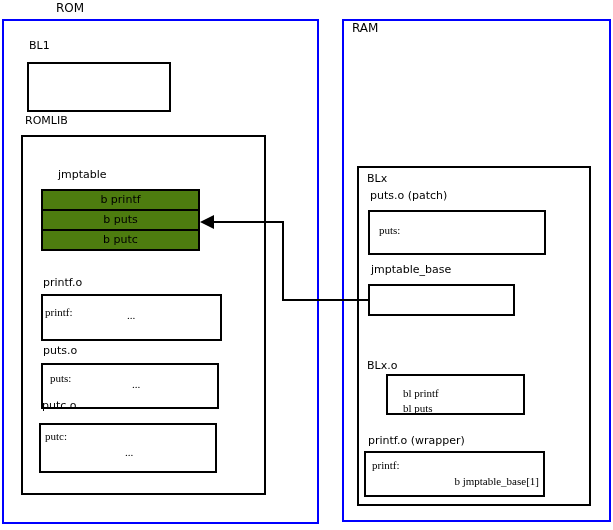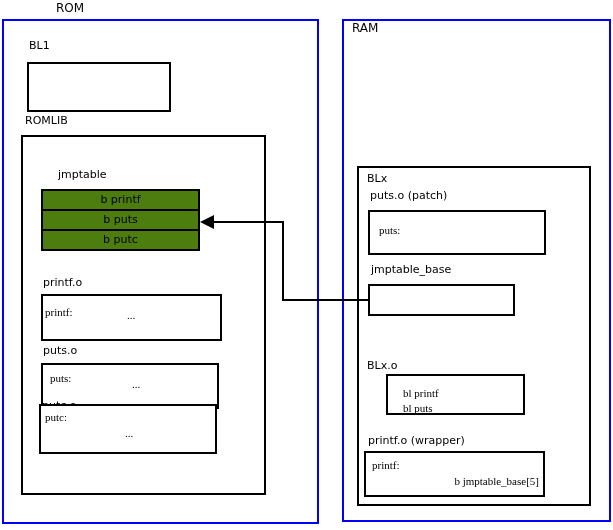--- a/index.html
+++ b/index.html
@@ -92,21 +92,21 @@
     <span class="sym" style="left:84px; top:13px;">...</span>
   </div>
 
   <div class="lbl" style="left:43px; top:344px;">puts.o</div>
   <div class="box" style="left:41px; top:363px; width:178px; height:46px;">
     <span class="sym" style="left:7px; top:7px;">puts:</span>
     <span class="sym" style="left:89px; top:13px;">...</span>
   </div>
 
   <div class="lbl" style="left:42px; top:399px;">putc.o</div>
-  <div class="box" style="left:39px; top:404px; width:178px; height:50px;">
+  <div class="box" style="left:39px; top:423px; width:178px; height:50px;">
     <span class="sym" style="left:4px; top:5px;">putc:</span>
     <span class="sym" style="left:84px; top:21px;">...</span>
   </div>
 
   <div class="lbl title" style="left:352px; top:1px;margin-top:20px;">RAM</div>
   <div class="frame" style="left:342px; top:19px; width:269px; height:503px;"></div>
 
   <div class="box" style="left:357px; top:166px; width:234px; height:340px; background:transparent;"></div>
   <div class="lbl" style="left:367px; top:172px;">BLx</div>
 
@@ -120,21 +120,21 @@
 
   <div class="lbl" style="left:367px; top:359px;">BLx.o</div>
   <div class="box" style="left:366px; top:374px; width:139px; height:41px;margin-left:20px;">
     <span class="sym" style="left:15px; top:11px;">bl printf</span>
     <span class="sym" style="left:15px; top:26px;">bl puts</span>
   </div>
 
   <div class="lbl" style="left:368px; top:434px;">printf.o (wrapper)</div>
   <div class="box" style="left:364px; top:451px; width:181px; height:46px;">
     <span class="sym" style="left:6px; top:6px;">printf:</span>
-    <span class="sym" style="right:4px; top:22px;">b jmptable_base[5]</span>
+    <span class="sym" style="right:4px; top:22px;">b jmptable_base[1]</span>
   </div>
 
   <div class="seg" style="left:282px; top:299px; width:88px; height:2px;"></div>
   <div class="seg" style="left:282px; top:221px; width:2px; height:80px;"></div>
   <div class="seg" style="left:212px; top:221px; width:72px; height:2px;"></div>
   <div class="arrowhead" style="left:200px; top:215px;"></div>
 
 </div>
 
 </body></html>

